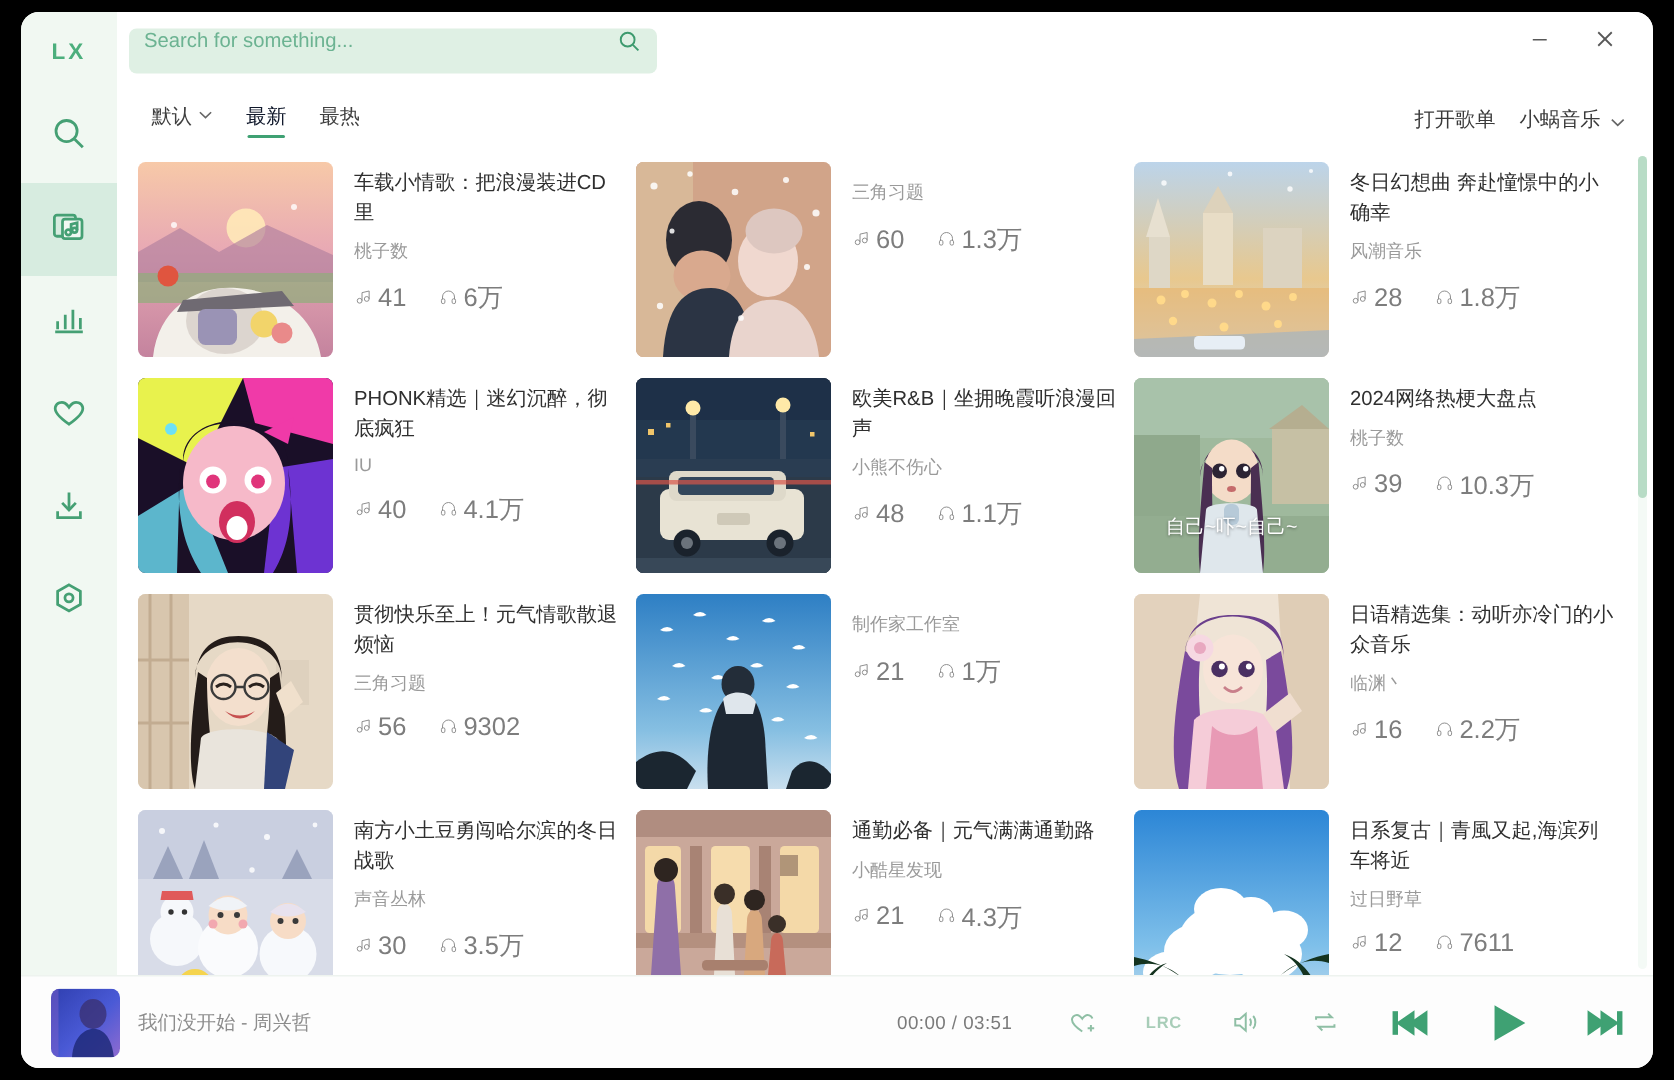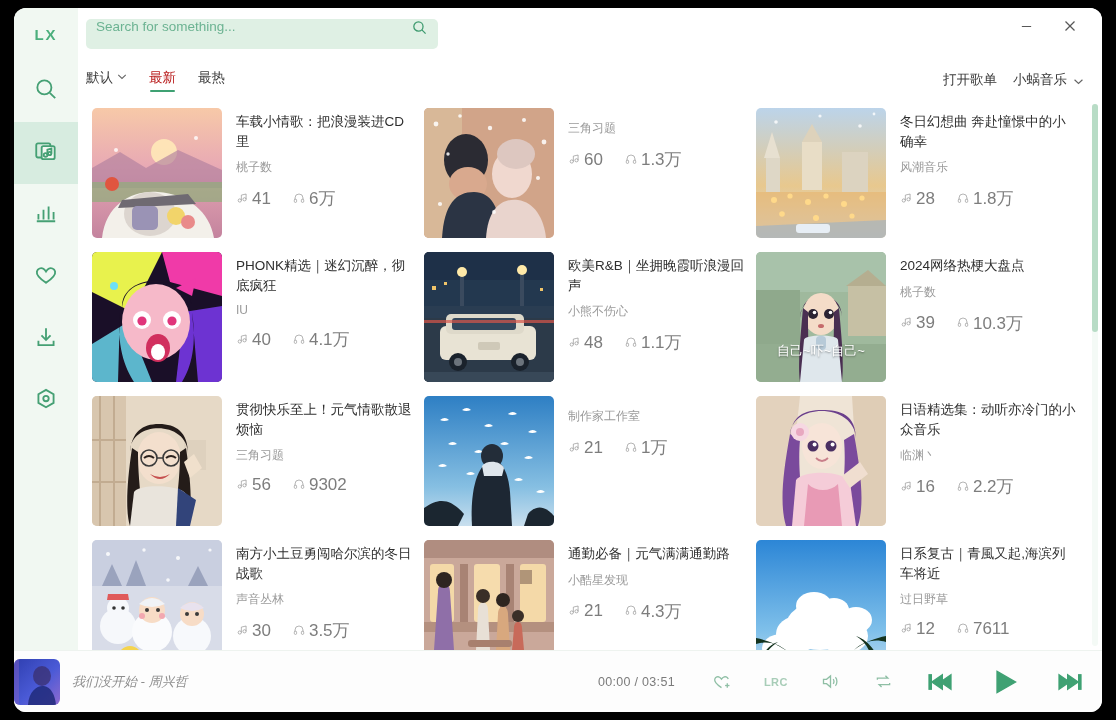--- a/index.html
+++ b/index.html
@@ -72,29 +72,29 @@
   }
   .win-btn {
     width: 40px; height: 28px;
     display: flex; align-items: center; justify-content: center;
     cursor: pointer; color: #6a6a6a;
   }
   .win-btn svg { stroke: #585858; stroke-width: 1.2; fill: none; }
 
   #filterbar {
     height: 40px; display: flex; align-items: center;
-    padding: 0 18px 0 8px; flex: 0 0 40px;
+    padding: 0 18px 0 8px; flex: 0 0 40px; margin-left: 15px;
   }
   .filter-tabs { display: flex; align-items: center; gap: 22px; }
   .filter-item {
     font-size: 13.5px; color: #404040; cursor: pointer;
     position: relative; padding-bottom: 5px;
     display: flex; align-items: center; gap: 4px;
   }
-  .filter-item.active { color: #b91c1c; }
+  .filter-item.active { color: #0f172a; }
   .filter-item.active::after {
     content: ""; position: absolute; left: 1px; right: 1px; bottom: 0;
     height: 2px; background: #3fa173; border-radius: 1px;
   }
   .caret { font-size: 9px; color: #666; line-height: 1; }
   #topright { margin-left: auto; display: flex; align-items: flex-end; gap: 16px; }
   .tr-item { font-size: 13.5px; color: #3a3a3a; cursor: pointer; display:flex; align-items:center; gap:6px; }
 
   
   #scroll-wrap { flex: 1; position: relative; min-height: 0; overflow: hidden; }
@@ -139,21 +139,21 @@
   }
 
   
   #player {
     height: 62px; flex: 0 0 62px;
     background: #fdfdfd;
     border-top: 1px solid #eef3ef;
     display: flex; align-items: center;
     padding: 0 18px 0 0;
   }
-  #player-left { display: flex; align-items: center; gap: 12px; padding-left: 0; font-style: italic; }
+  #player-left { display: flex; align-items: center; gap: 12px; padding-left: 20px; }
   #cover {
     width: 46px; height: 46px; border-radius: 6px; overflow: hidden;
   }
   #cover svg { display: block; width: 100%; height: 100%; }
   #now-playing { font-size: 13px; color: #8d8d8d; }
   #player-right { margin-left: auto; display: flex; align-items: center; gap: 32px; }
   #time { font-size: 12.5px; color: #7b7b7b; letter-spacing: .3px; margin-right: 4px; }
   .pbtn { display: flex; align-items: center; justify-content: center; cursor: pointer; }
   .pbtn svg { stroke: #8fbfa5; fill: none; stroke-width: 1.5; }
   .pbtn.accent svg { stroke: #3fa173; fill: #3fa173; stroke-width: 1; }

